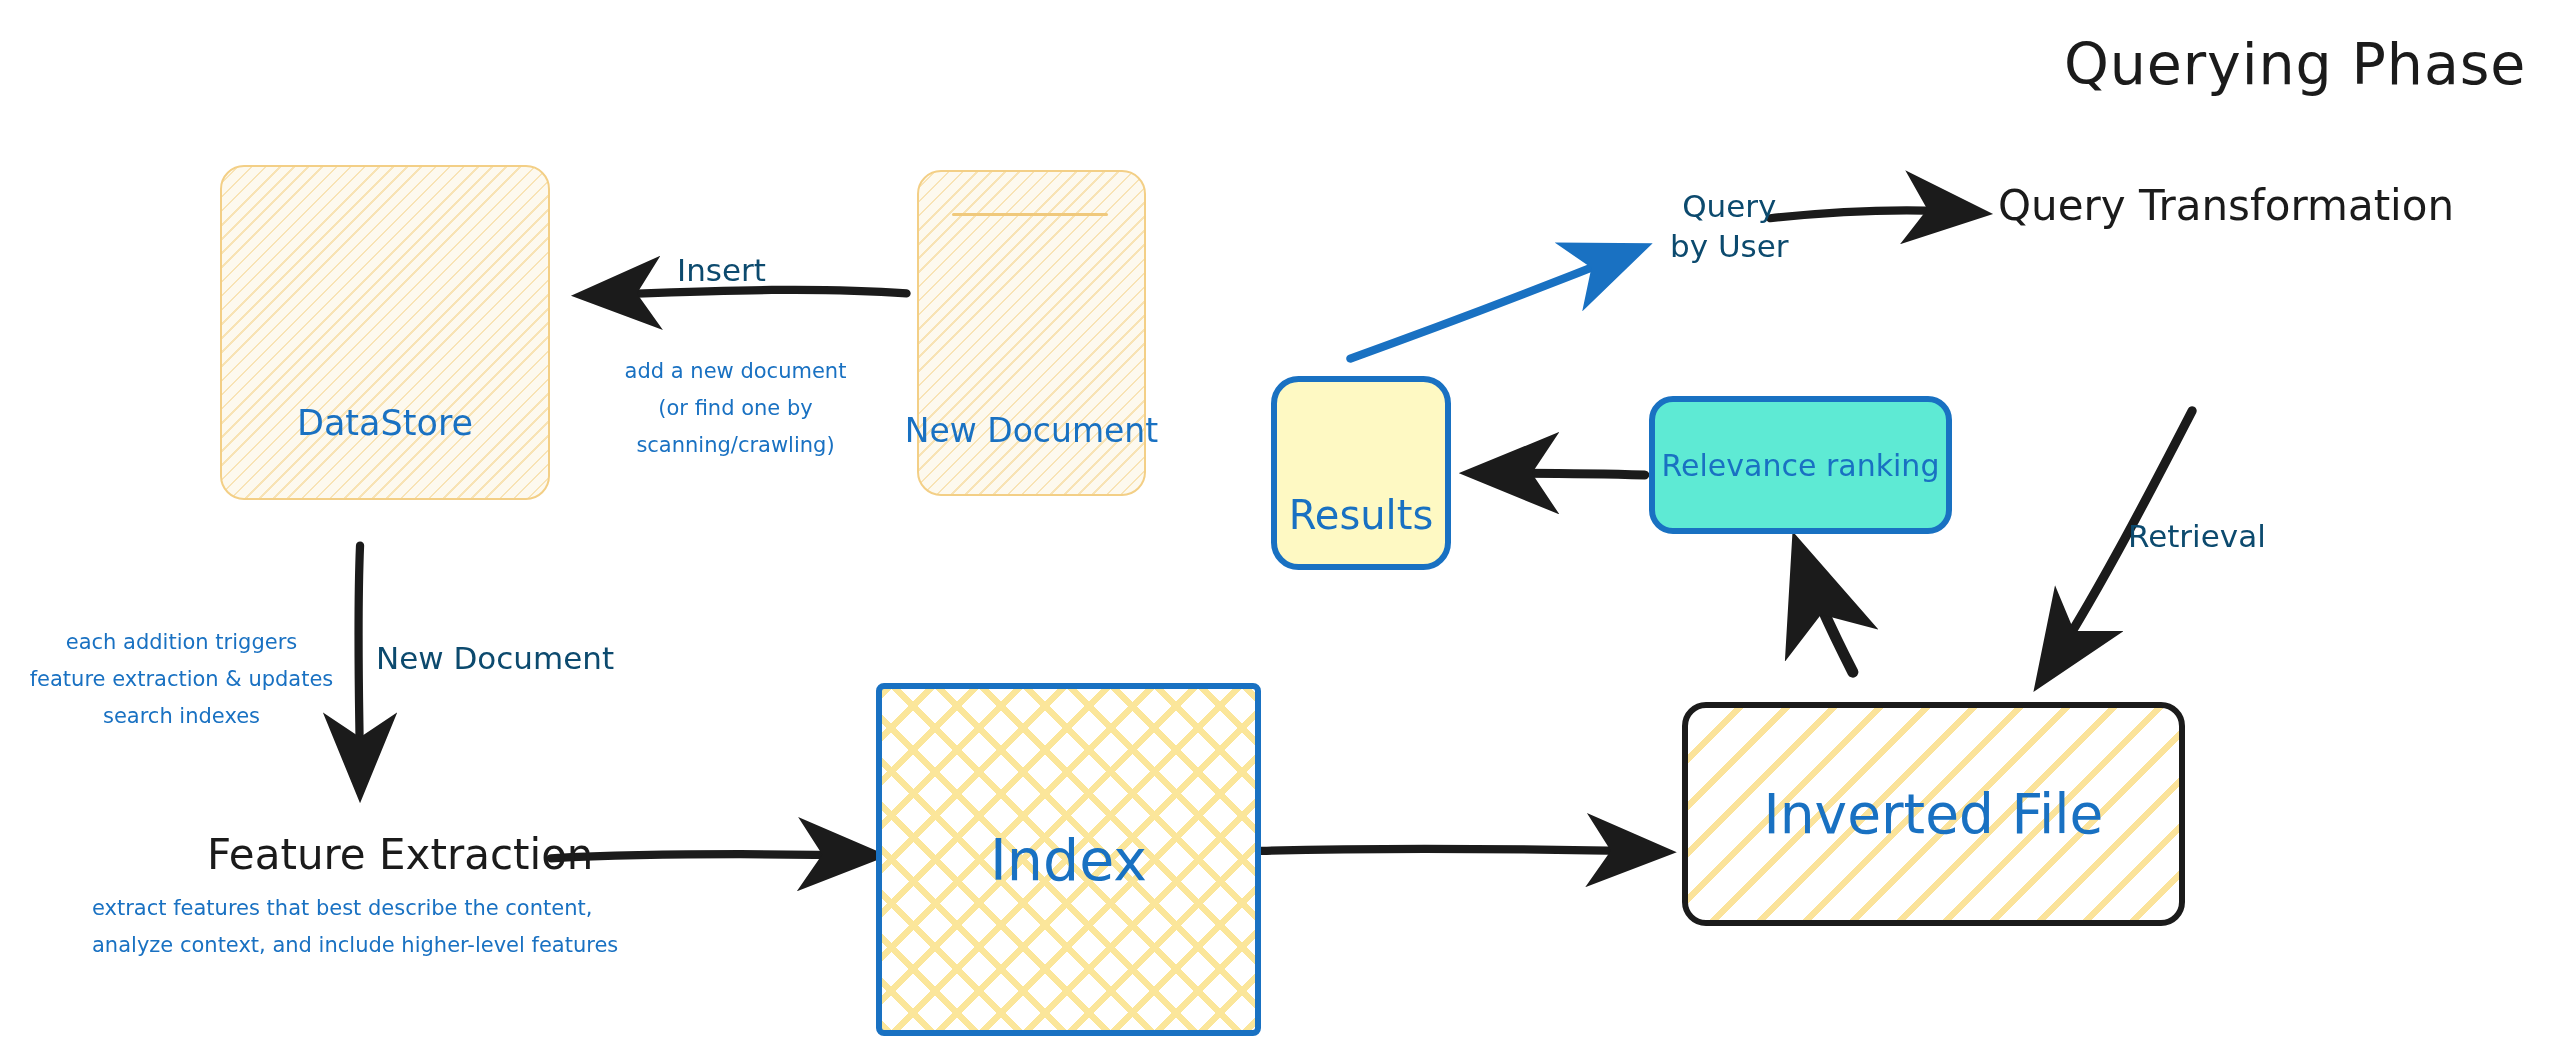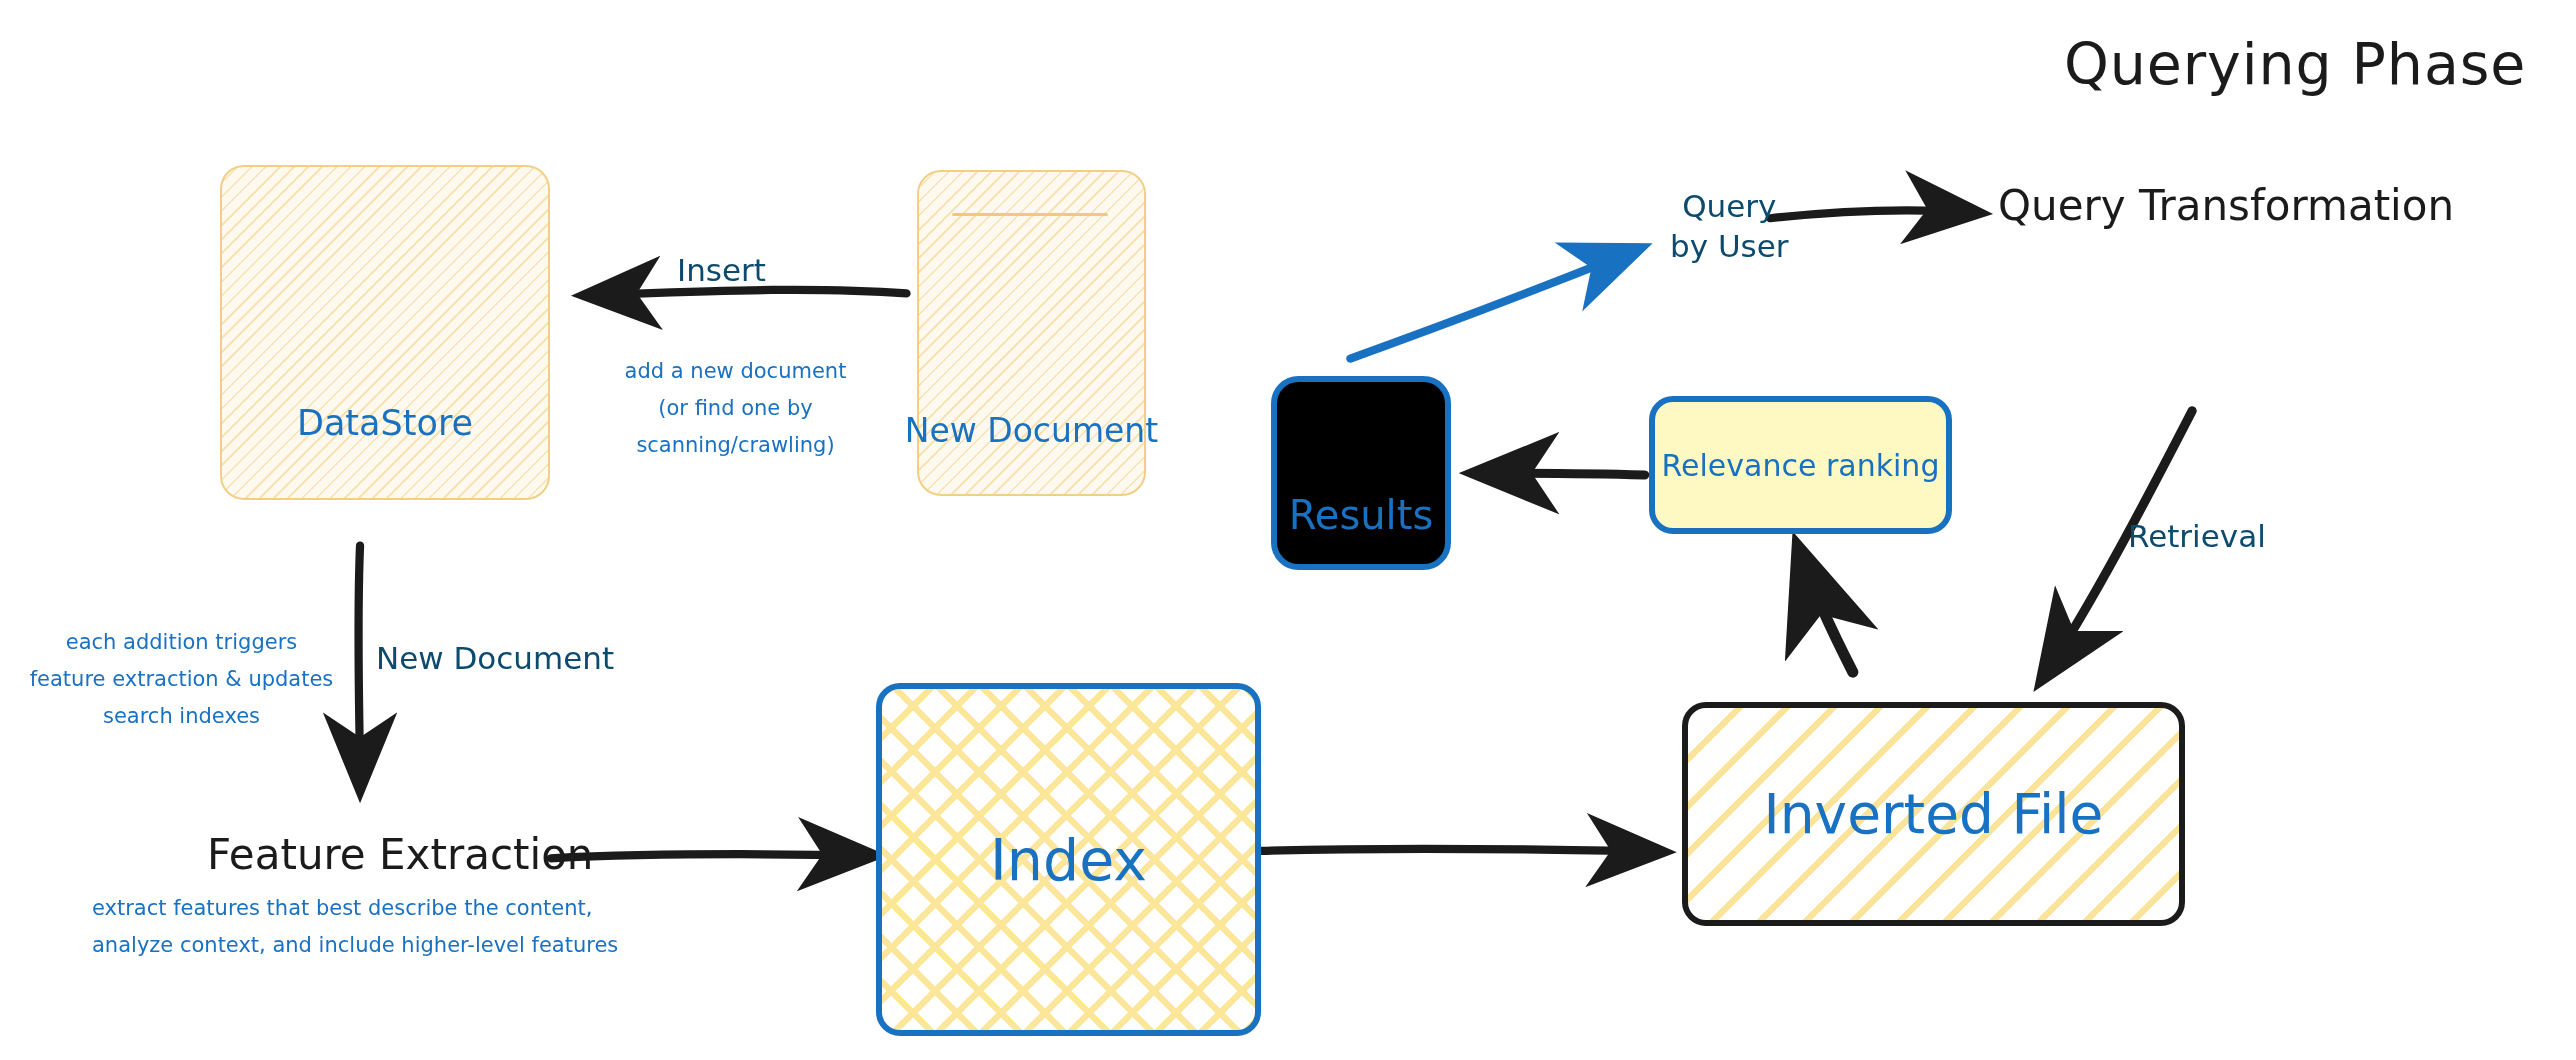--- a/index.html
+++ b/index.html
@@ -85,21 +85,21 @@
       rgba(244, 209, 133, .55) 0px,
       rgba(244, 209, 133, .55) 1.8px,
       rgba(255,255,255,0) 1.8px,
       rgba(255,255,255,0) 10px
     );
   }
 
   
   .crosshatch {
     border: 6.4px solid #1971c2;
-    border-radius: 24px;
+    border-radius: 8px;
     background-color: #ffffff;
     background-image:
       repeating-linear-gradient(45deg,
         #fbe69a 0px, #fbe69a 6.4px,
         rgba(255,255,255,0) 6.4px, rgba(255,255,255,0) 31px),
       repeating-linear-gradient(135deg,
         #fbe69a 0px, #fbe69a 6.4px,
         rgba(255,255,255,0) 6.4px, rgba(255,255,255,0) 31px);
   }
 
@@ -112,28 +112,28 @@
       135deg,
       #fbe39a 0px, #fbe39a 6.4px,
       rgba(255,255,255,0) 6.4px, rgba(255,255,255,0) 33px
     );
   }
 
   
   .plain-blue {
     border: 6.4px solid #1971c2;
     border-radius: 27.5px;
-    background: #000000;
+    background: #fef9c3;
   }
 
   
   .solid-yellow {
     border: 6.4px solid #1971c2;
     border-radius: 24px;
-    background: #fef9c3;
+    background: #5eead4;
   }
 
   
   .doc-rule {
     position: absolute;
     height: 2.8px;
     background: #f0c97c;
     border-radius: 1.8px;
   }
 </style>

